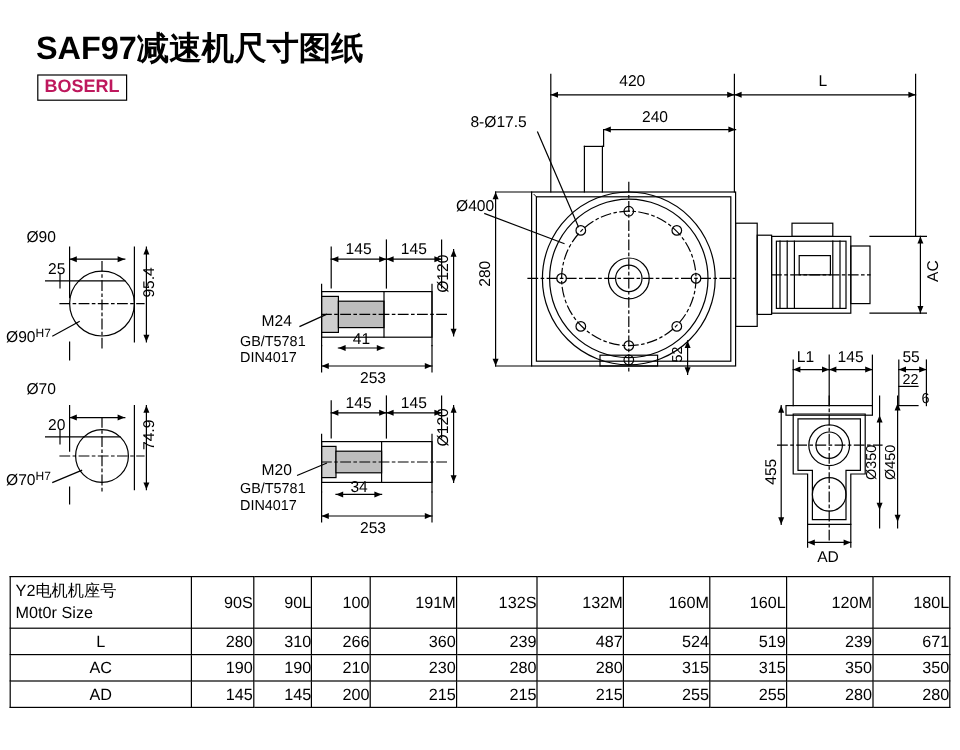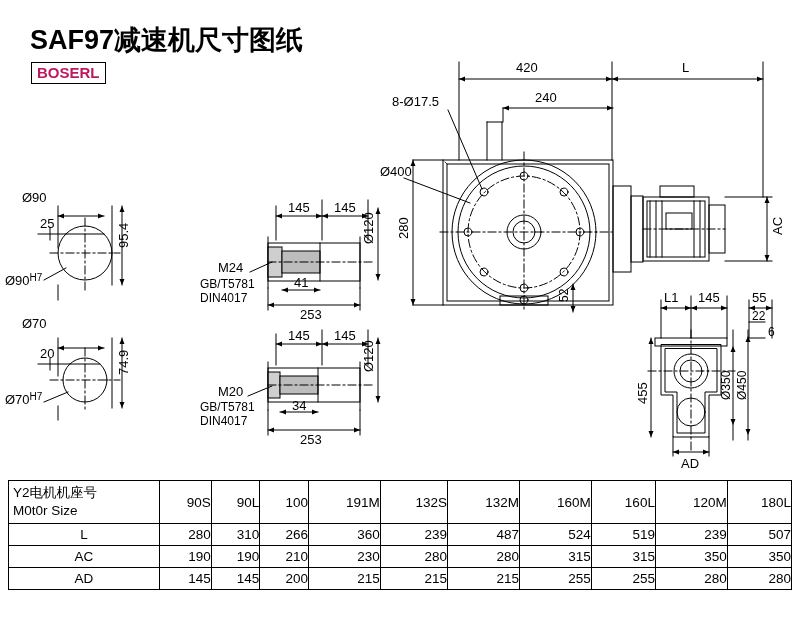--- a/index.html
+++ b/index.html
@@ -404,21 +404,21 @@
         <td class="rowhead">L</td>
         <td>280</td>
         <td>310</td>
         <td>266</td>
         <td>360</td>
         <td>239</td>
         <td>487</td>
         <td>524</td>
         <td>519</td>
         <td>239</td>
-        <td>507</td>
+        <td>671</td>
       </tr>
       <tr>
         <td class="rowhead">AC</td>
         <td>190</td>
         <td>190</td>
         <td>210</td>
         <td>230</td>
         <td>280</td>
         <td>280</td>
         <td>315</td>

